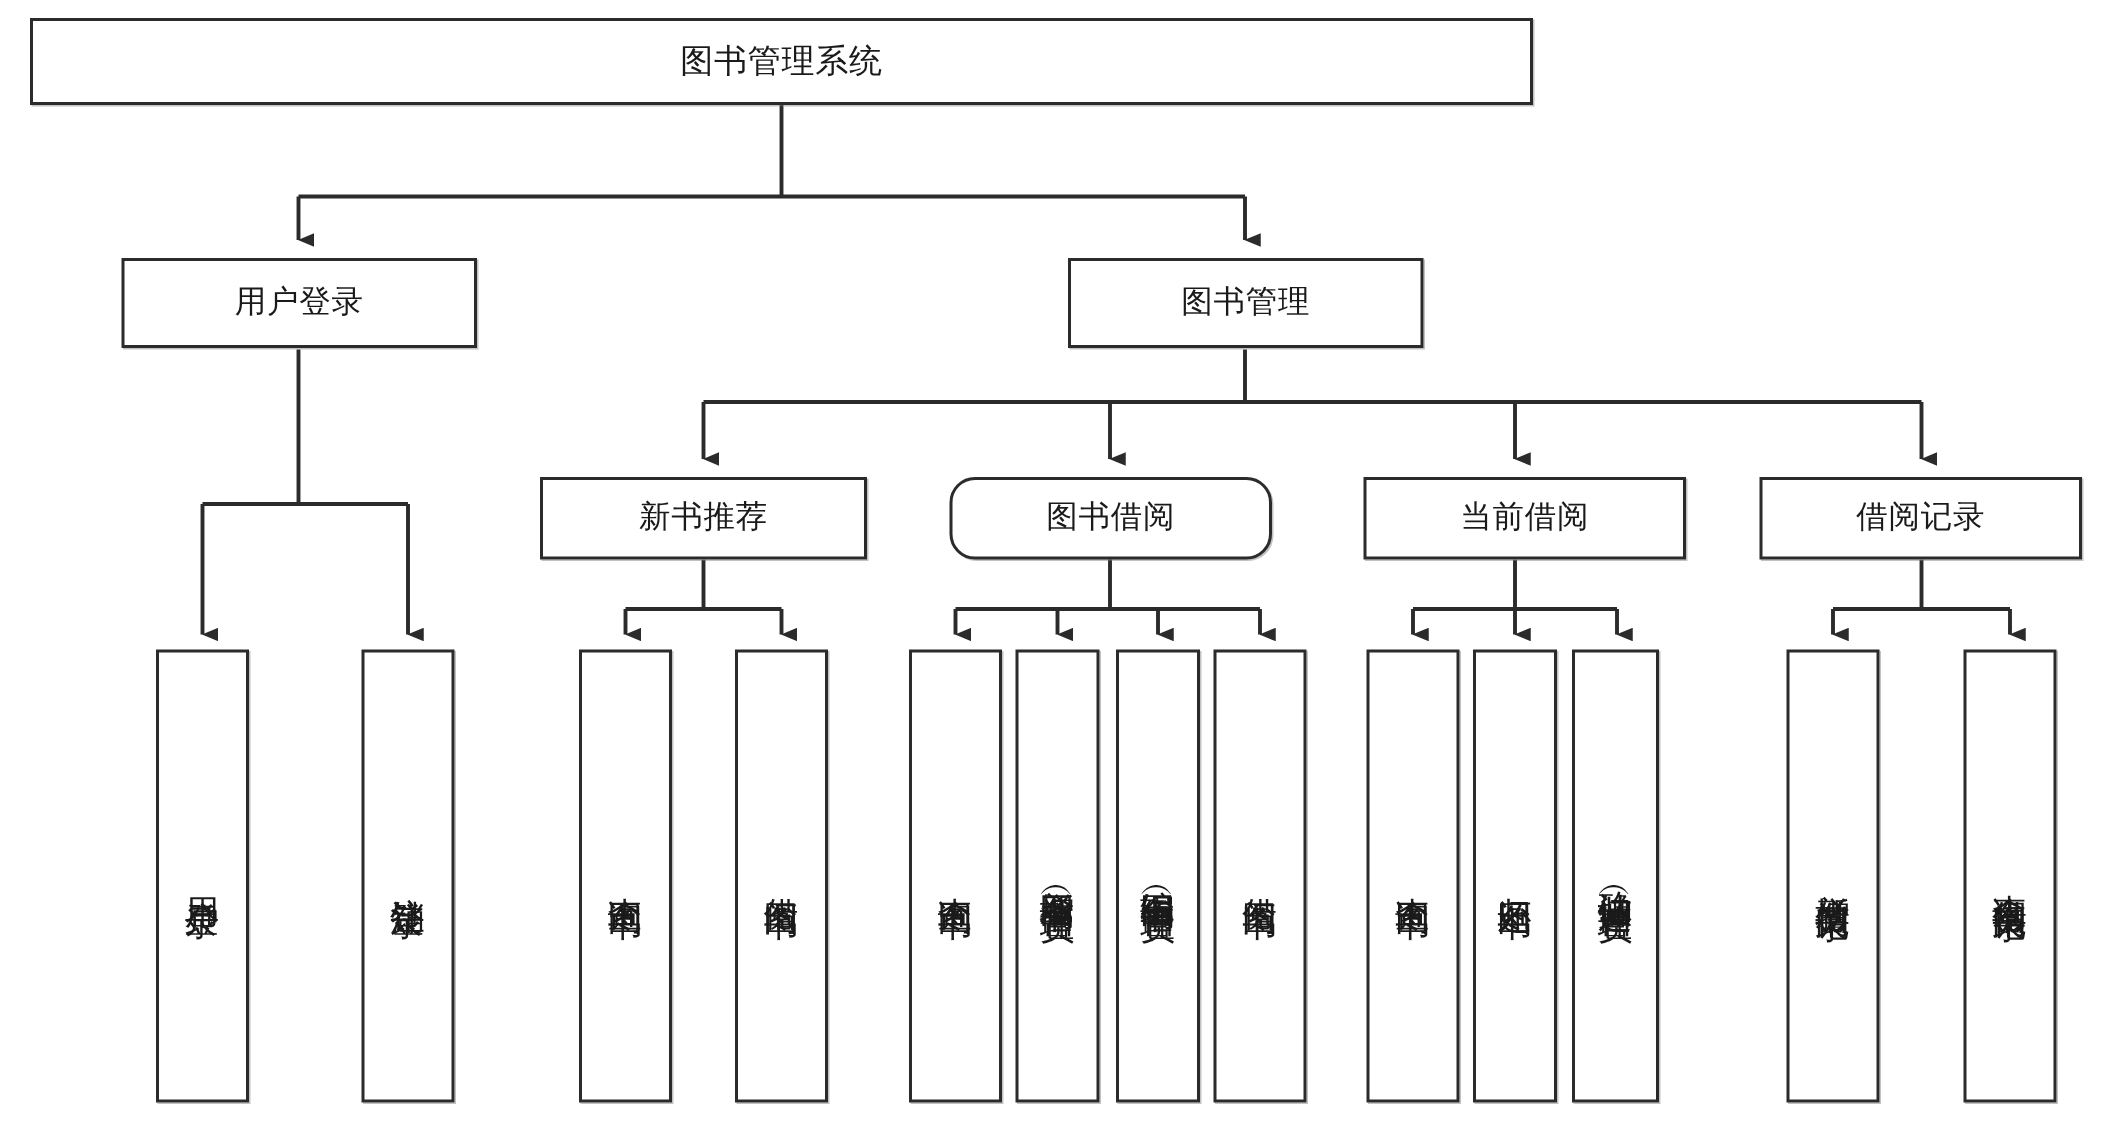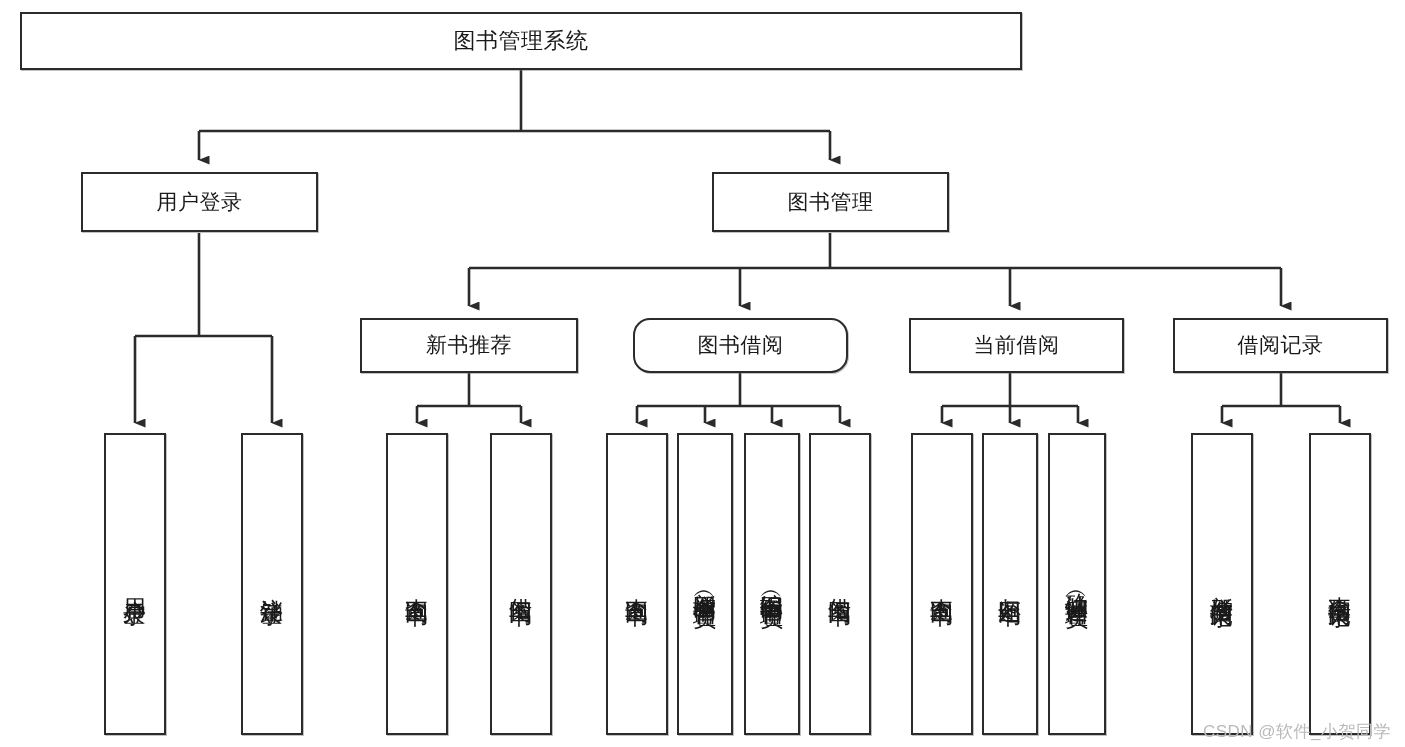--- a/index.html
+++ b/index.html
@@ -202,15 +202,14 @@
   </div>
 
   <div class="node v" style="left:1191px; top:433px; width:62px; height:302px;">
     <span class="label">新增借阅记录</span>
   </div>
 
   <div class="node v" style="left:1309px; top:433px; width:62px; height:302px;">
     <span class="label">查询借阅记录</span>
   </div>
 
-  <div class="watermark">CSDN @软件_小贺同学</div>
 
 </div>
 
 </body></html>

